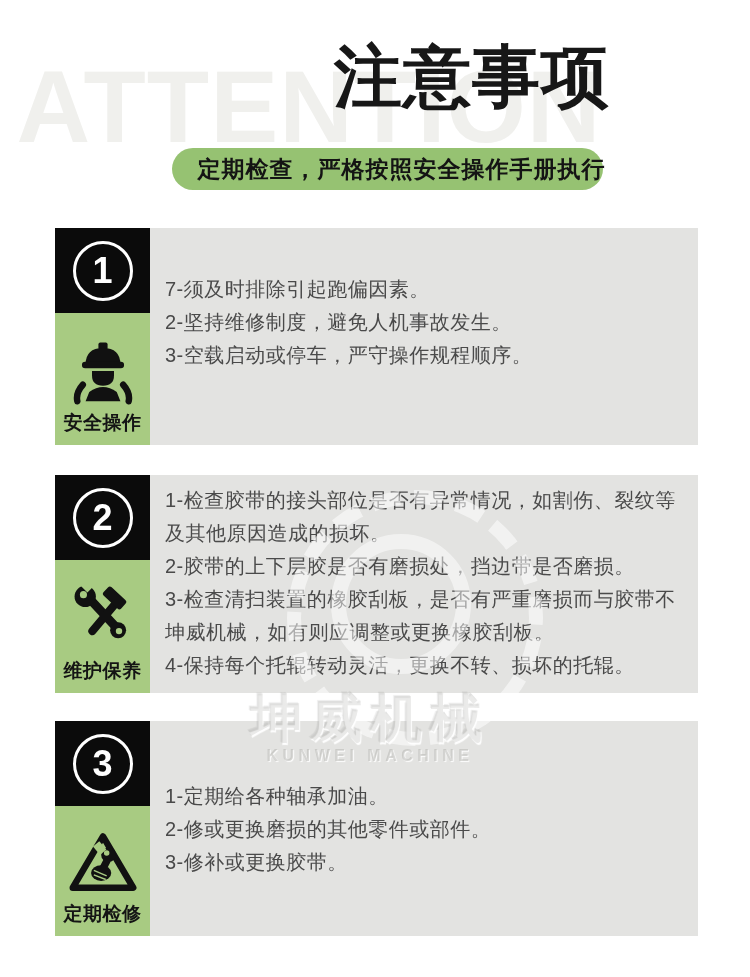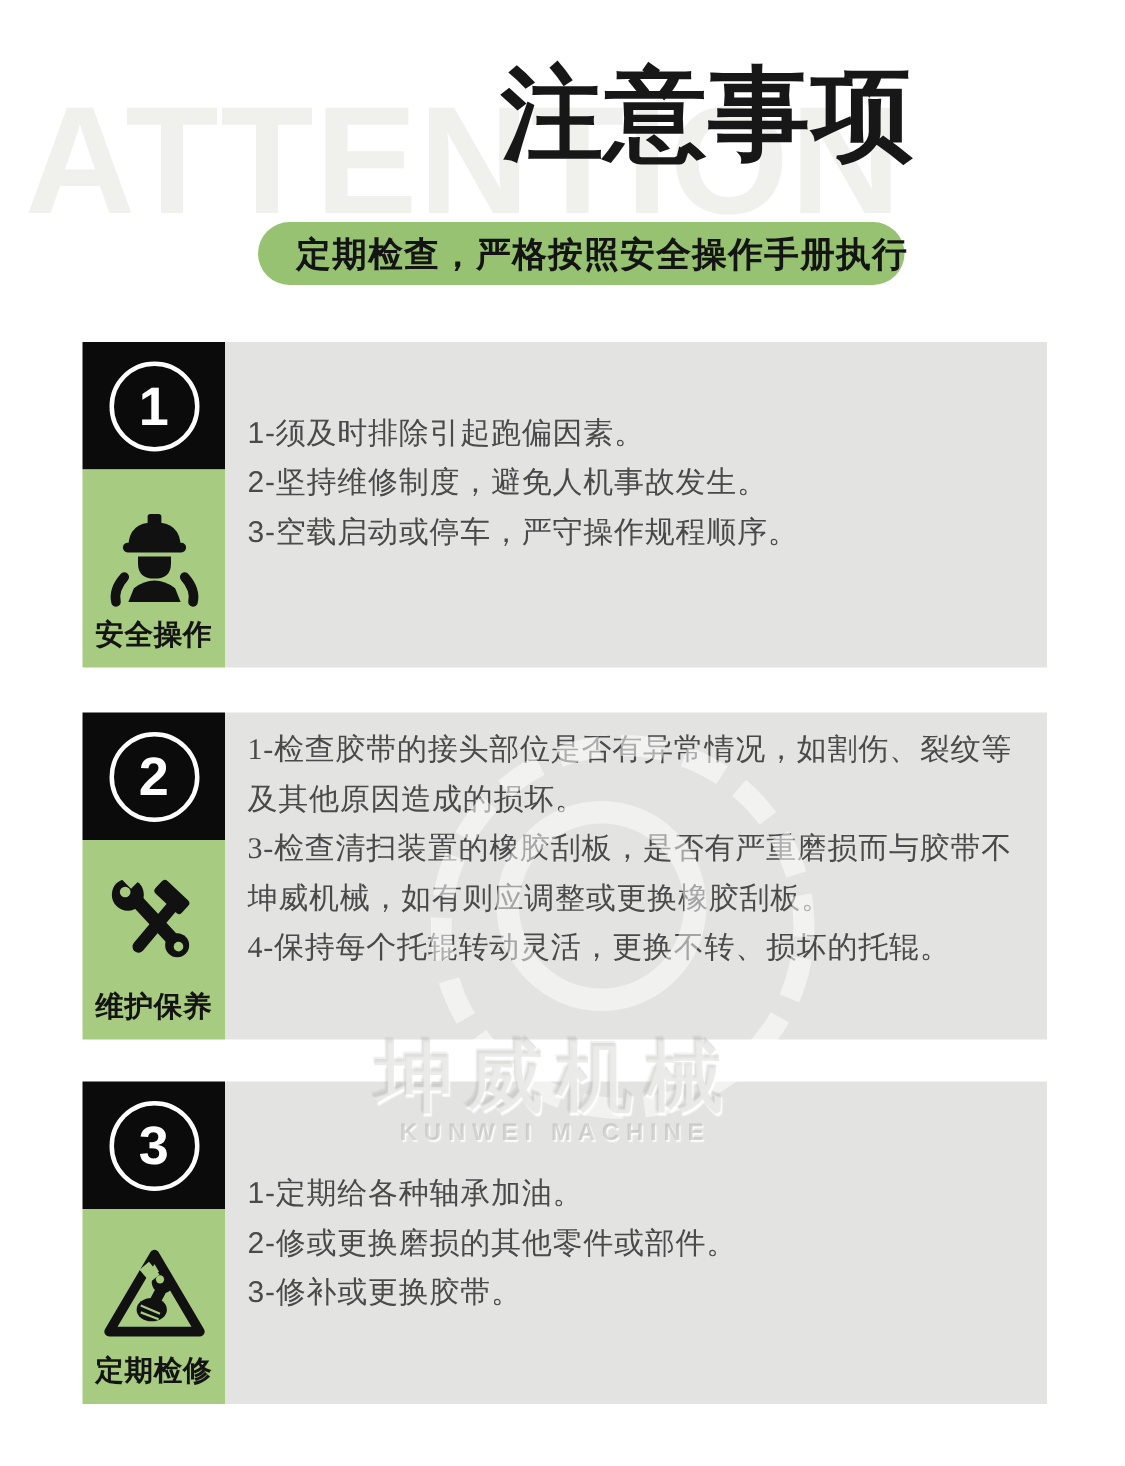--- a/index.html
+++ b/index.html
@@ -111,21 +111,21 @@
               <path d="M21 60 q15 -11 30 0 l4 10 h-38 z"></path>
               <path d="M14 52 q-8 9 -6 18" stroke="#111111" stroke-width="7" fill="none" stroke-linecap="round"></path>
               <path d="M58 52 q8 9 6 18" stroke="#111111" stroke-width="7" fill="none" stroke-linecap="round"></path>
             </g>
           </svg>
         </span>
         <span class="side-label">安全操作</span>
       </div>
     </div>
     <div class="content" style="padding-top:45px;">
-      <div class="content-line">1-须及时排除引起跑偏因素。</div>
+      <div class="content-line">7-须及时排除引起跑偏因素。</div>
       <div class="content-line">2-坚持维修制度，避免人机事故发生。</div>
       <div class="content-line">3-空载启动或停车，严守操作规程顺序。</div>
     </div>
   </div>
 
   <div class="section" style="top:475px; height:218px;">
     <div class="side-col">
       <div class="num-box">
         <div class="num-circle">2</div>
       </div>
@@ -142,23 +142,24 @@
 
             <path d="M50 22 L24 53" stroke="#111111" stroke-width="9" stroke-linecap="round" fill="none"></path>
             <g transform="rotate(43 49 15)">
               <rect x="36" y="9" width="27" height="13" rx="3" fill="#111111"></rect>
             </g>
           </svg>
         </span>
         <span class="side-label">维护保养</span>
       </div>
     </div>
-    <div class="content" style="padding-top:9px;font-family:Liberation Serif, serif;">
+    <div class="content" style="padding-top:9px;">
       <div class="content-line">1-检查胶带的接头部位是否有异常情况，如割伤、裂纹等</div>
       <div class="content-line">及其他原因造成的损坏。</div>
+      <div class="content-line">2-胶带的上下层胶是否有磨损处，挡边带是否磨损。</div>
       <div class="content-line">3-检查清扫装置的橡胶刮板，是否有严重磨损而与胶带不</div>
       <div class="content-line">坤威机械，如有则应调整或更换橡胶刮板。</div>
       <div class="content-line">4-保持每个托辊转动灵活，更换不转、损坏的托辊。</div>
     </div>
   </div>
 
   <div class="section" style="top:721px; height:215px;">
     <div class="side-col">
       <div class="num-box">
         <div class="num-circle">3</div>

